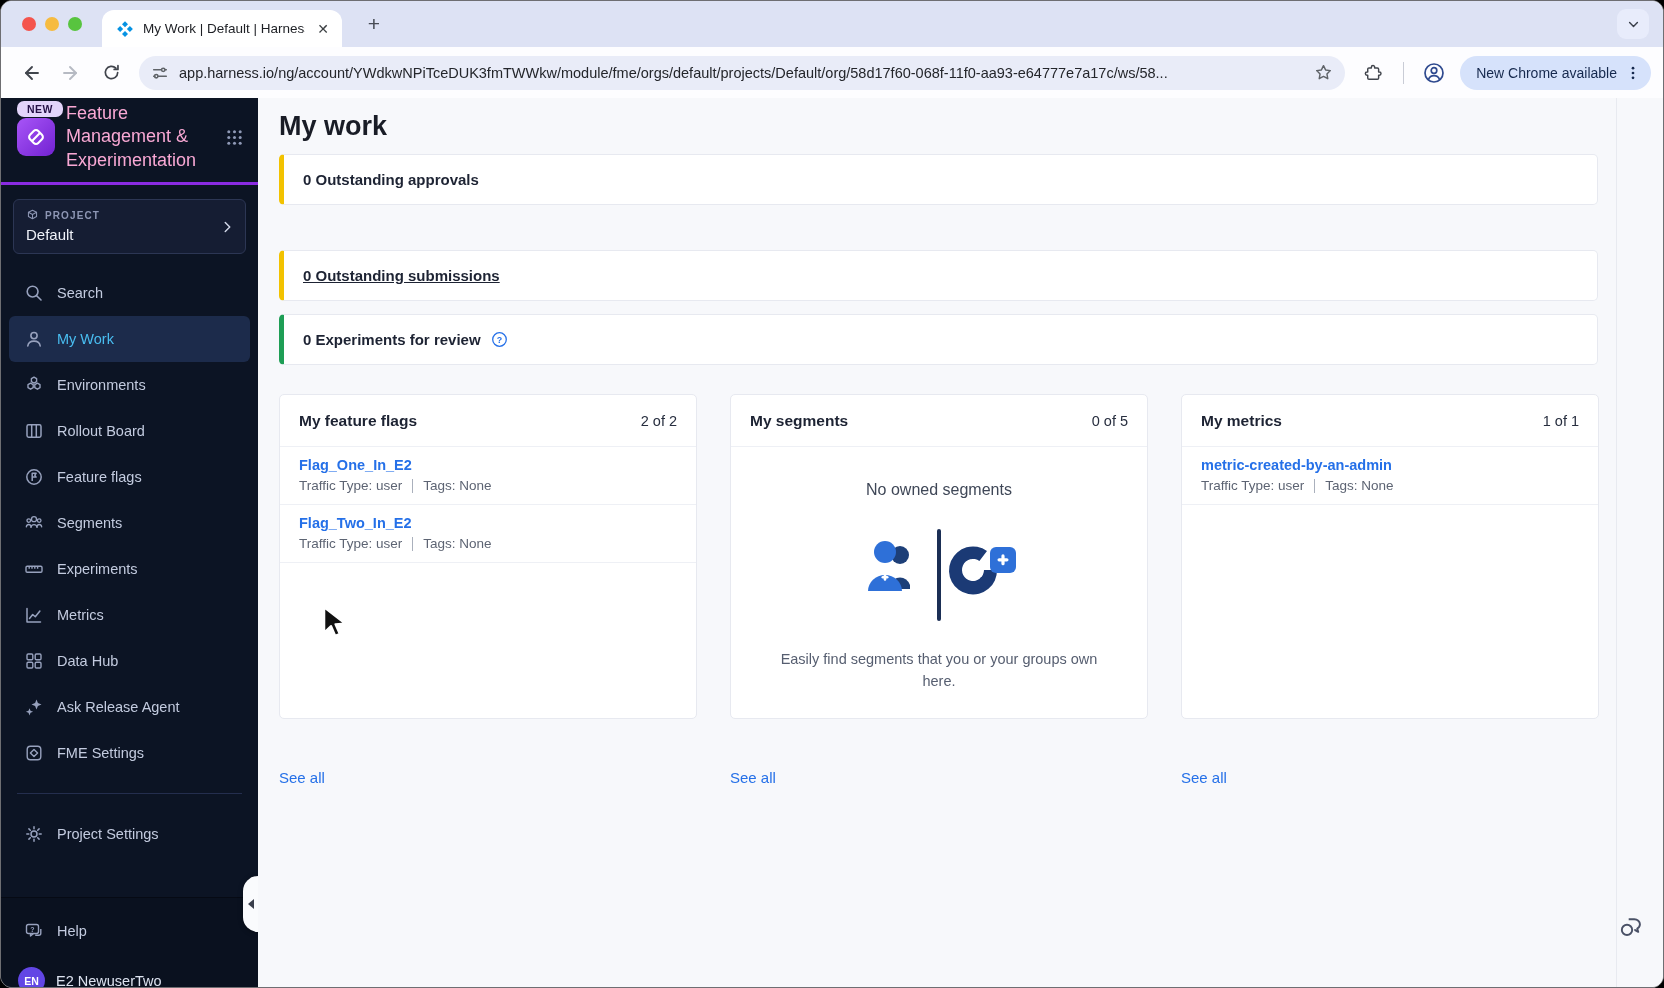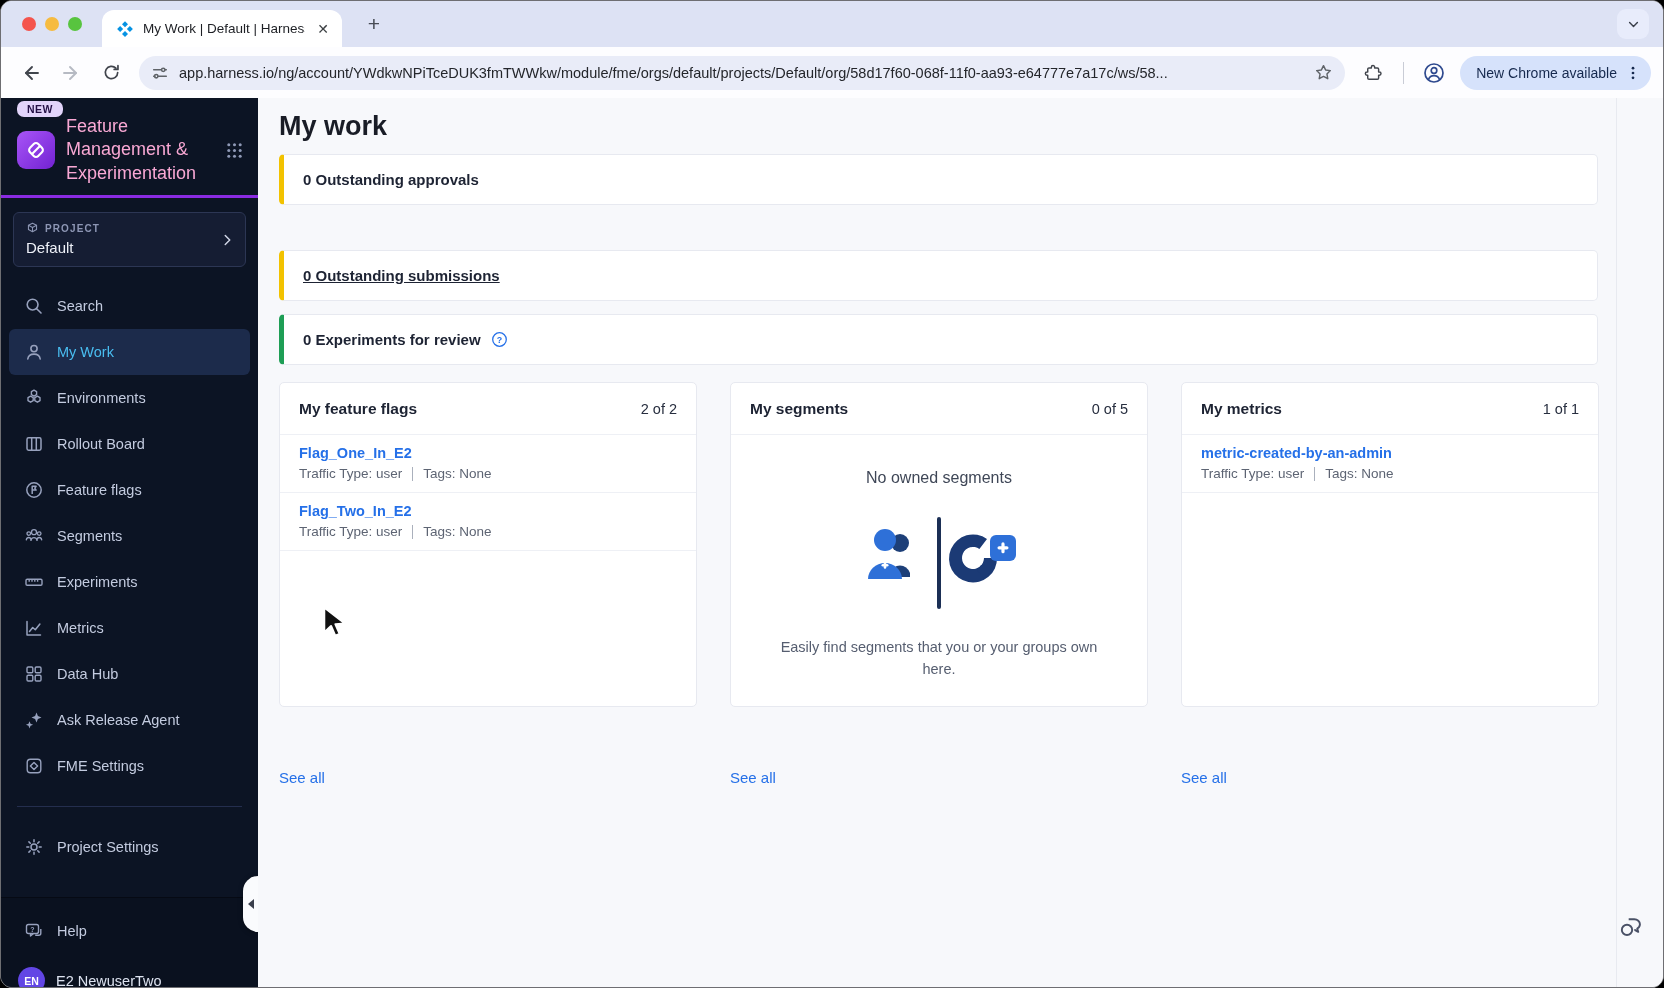--- a/index.html
+++ b/index.html
@@ -22,21 +22,21 @@
   .urlbar { flex:1; height:34px; background:#e9ecf8; border-radius:17px; display:flex; align-items:center; padding:0 12px 0 12px; gap:10px; margin:0 6px; min-width:0; }
   .url-text { flex:1; font-size:14.5px; color:#24262b; white-space:nowrap; overflow:hidden; text-overflow:ellipsis; }
   .toolbar-sep { width:1px; height:22px; background:#c9ccd6; margin:0 8px; flex-shrink:0; }
   .update-pill { flex-shrink:0; height:34px; background:#d6e2fb; border-radius:17px; display:flex; align-items:center; gap:8px; padding:0 10px 0 16px; font-size:14px; color:#16294e; margin-left:4px; cursor:pointer; }
 
   
   .app { display:flex; height:891px; position:relative; }
 
   
   .sidebar { width:257px; flex-shrink:0; background:#0c1424; position:relative; }
-  .side-header { position:relative; min-height:73px; padding:17px 14px 10px 16px; border-bottom:3px solid #8a2be2; display:flex; align-items:center; gap:11px; }
+  .side-header { position:relative; min-height:73px; padding:4px 14px 10px 16px; border-bottom:3px solid #8a2be2; display:flex; align-items:center; gap:11px; }
   .new-badge { position:absolute; top:3px; left:16px; background:#e2d4fa; color:#241046; font-size:10.5px; font-weight:bold; letter-spacing:.4px; padding:2px 10px; border-radius:7px; }
   .module-icon { width:38px; height:38px; border-radius:9px; background:linear-gradient(135deg,#a855f7,#7222d2); flex-shrink:0; display:flex; align-items:center; justify-content:center; }
   .module-title { font-size:18px; font-weight:normal; color:#f9a8d4; line-height:1.3; width:134px; }
   .apps-grid { margin-left:auto; color:#8f99b6; cursor:pointer; }
 
   .project-card { margin:14px 12px 3px; background:#151d33; border:1px solid #2c3654; border-radius:6px; padding:9px 12px 10px; position:relative; cursor:pointer; }
   .project-label { display:flex; align-items:center; gap:6px; font-size:10px; font-weight:bold; letter-spacing:1.1px; color:#8d96b4; }
   .project-name { margin-top:4px; font-size:15px; color:#eef1f8; }
   .project-chevron { position:absolute; right:10px; top:50%; transform:translateY(-50%); color:#cdd3e4; }
 
@@ -55,21 +55,21 @@
   
   .content { flex:1; background:#f7f8fb; position:relative; min-width:0; }
   .scroll-edge { position:absolute; right:46px; top:0; bottom:0; width:1px; background:#e8eaf0; }
   .page-title { position:absolute; top:13px; left:21px; font-size:27px; font-weight:bold; color:#191c26; }
   .status-bar { position:absolute; left:21px; width:1319px; height:51px; background:#fff; border:1px solid #e7e9f0; border-radius:5px; display:flex; align-items:center; padding-left:19px; font-size:15px; font-weight:bold; color:#1d2333; }
   .status-bar.accent-yellow { border-left:5px solid #F2C200; }
   .status-bar.accent-green  { border-left:5px solid #1E9E55; }
   .bar-1 { top:56px; } .bar-2 { top:152px;text-decoration:underline; } .bar-3 { top:216px; }
   .bar-help { margin-left:10px; display:flex; cursor:pointer; }
 
-  .cards-row { position:absolute; top:284px; left:21px; display:flex; gap:33px; }
+  .cards-row { position:absolute; top:296px; left:21px; display:flex; gap:33px; }
   .card { width:418px; height:325px; background:#fff; border:1px solid #e7e9f0; border-radius:5px; display:flex; flex-direction:column; }
   .card-header { height:52px; flex-shrink:0; display:flex; align-items:center; justify-content:space-between; padding:0 19px; border-bottom:1px solid #eef0f5; }
   .card-title { font-size:15.5px; font-weight:bold; color:#1d2333; }
   .card-count { font-size:14.5px; color:#272e3f; }
   .flag-row { padding:10px 19px 11px; border-bottom:1px solid #eef0f5; }
   .flag-name { color:#2570e8; font-weight:bold; font-size:14.5px; margin-bottom:5px; cursor:pointer; }
   .flag-meta { font-size:13.5px; color:#5d6473; display:flex; align-items:center; gap:10px; }
   .meta-divider { width:1px; height:14px; background:#aab0bc; }
   .empty { flex:1; display:flex; flex-direction:column; align-items:center; padding-top:34px; }
   .empty-heading { font-size:16px; color:#3f4757; }

